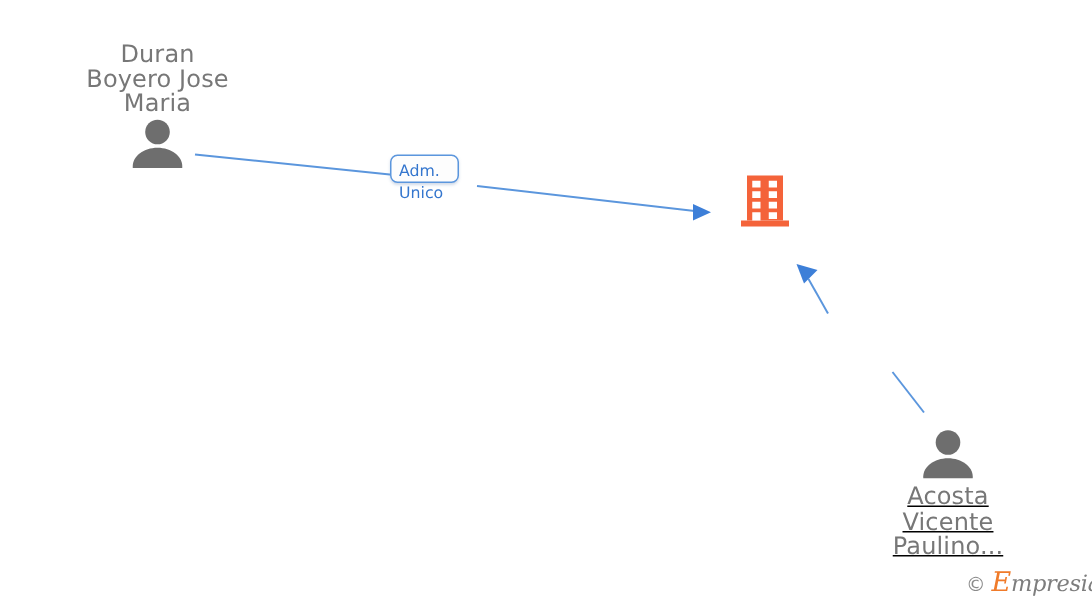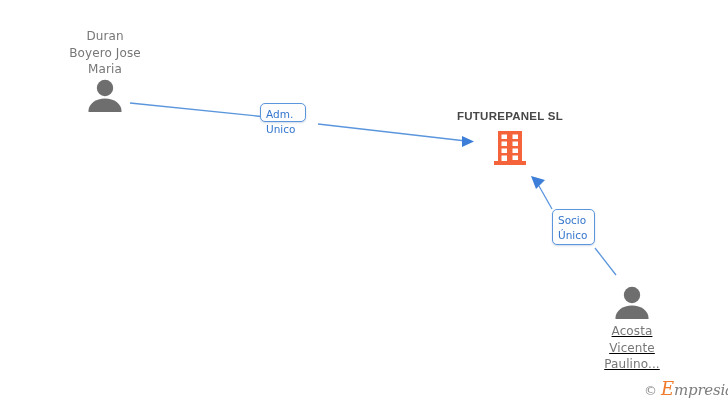--- a/index.html
+++ b/index.html
@@ -26,21 +26,21 @@
   }
 
   
   .person-node {
     position: absolute;
     width: 160px;
     text-align: center;
   }
   .person-name {
     color: #777777;
-    font-size: 12px;
+    font-size: 16px;
     line-height: 16.5px;
     font-family: "DejaVu Sans", sans-serif;
     white-space: pre-line;
     letter-spacing: 0.1px;
   }
   .person-icon {
     width: 160px;
     height: 34px;
     display: block;
   }
@@ -142,40 +142,37 @@
     <div class="person-name">Duran
 Boyero Jose
 Maria</div>
     <svg class="person-icon" viewBox="0 0 160 34" xmlns="http://www.w3.org/2000/svg">
       <circle cx="80" cy="10" r="8.2" fill="#6e6e6e"></circle>
       <path d="M80 20.5c-9.2 0-16.5 5.6-16.5 12.2V34h33v-1.3C96.5 26.1 89.2 20.5 80 20.5z" fill="#6e6e6e"></path>
     </svg>
   </div>
 
   <div class="company-node" style="left:410px; top:109px;">
-    <div class="company-title">FUTUREPANEL SL</div>
     <svg class="company-icon" width="34" height="36" viewBox="0 0 34 36" xmlns="http://www.w3.org/2000/svg">
       <rect x="5" y="1" width="24" height="30" fill="#f4633a"></rect>
       <rect x="1" y="31" width="32" height="4" fill="#f4633a"></rect>
       <rect x="8.5" y="4.5" width="5.5" height="4.5" fill="#ffffff"></rect>
       <rect x="19.5" y="4.5" width="5.5" height="4.5" fill="#ffffff"></rect>
       <rect x="8.5" y="11.5" width="5.5" height="4.5" fill="#ffffff"></rect>
       <rect x="19.5" y="11.5" width="5.5" height="4.5" fill="#ffffff"></rect>
       <rect x="8.5" y="18.5" width="5.5" height="4.5" fill="#ffffff"></rect>
       <rect x="19.5" y="18.5" width="5.5" height="4.5" fill="#ffffff"></rect>
       <rect x="8.5" y="25.5" width="5.5" height="5.5" fill="#ffffff"></rect>
       <rect x="19.5" y="25.5" width="5.5" height="4.5" fill="#ffffff"></rect>
     </svg>
   </div>
 
   <div class="rel-box" id="rel-adm-unico">Adm.
 Unico</div>
 
-  <div class="rel-box" id="rel-socio-unico">Socio
-Único</div>
 
   <div class="person-node" style="left:552px; top:285px;text-decoration:underline;">
     <svg class="person-icon" viewBox="0 0 160 34" xmlns="http://www.w3.org/2000/svg">
       <circle cx="80" cy="10" r="8.2" fill="#6e6e6e"></circle>
       <path d="M80 20.5c-9.2 0-16.5 5.6-16.5 12.2V34h33v-1.3C96.5 26.1 89.2 20.5 80 20.5z" fill="#6e6e6e"></path>
     </svg>
     <div class="person-name" style="margin-top:4px;">Acosta
 Vicente
 Paulino...</div>
   </div>

